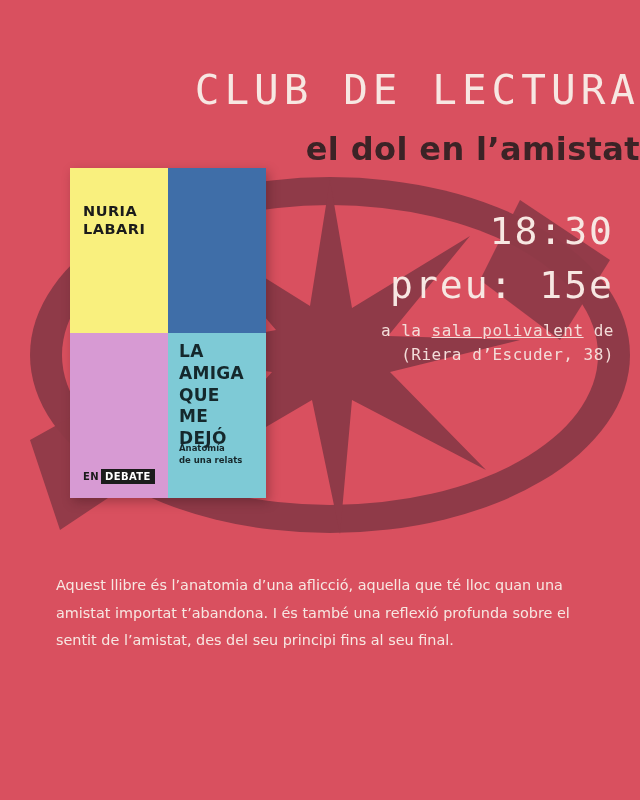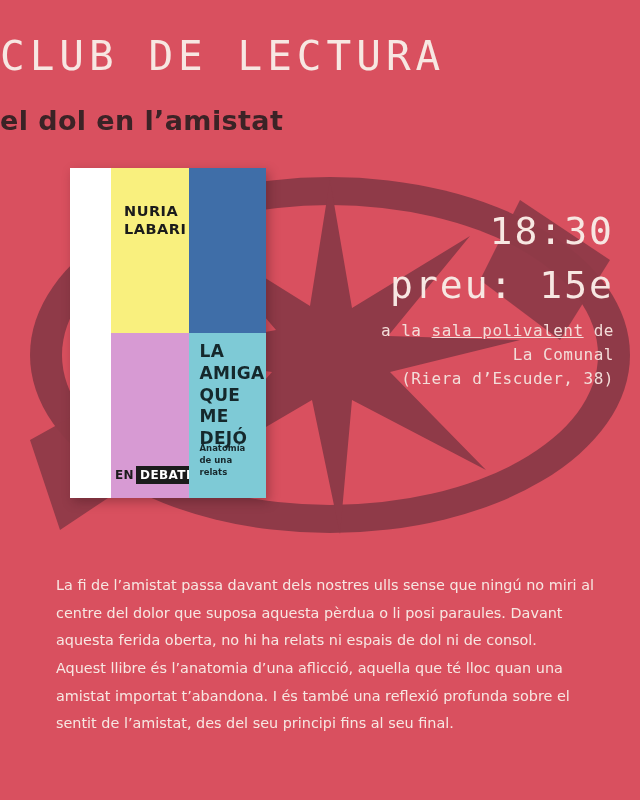--- a/index.html
+++ b/index.html
@@ -22,55 +22,54 @@
     width: 640px;
     height: 430px;
     z-index: 0;
     pointer-events: none;
   }
 
   
   .header {
     position: relative;
     z-index: 3;
-    text-align: left;
-    padding-top: 34px;
+    text-align: right;
+    padding-top: 68px;
   }
   .title-main {
     font-family: "DejaVu Sans Mono", monospace;
     font-size: 41px;
     letter-spacing: 5px;
     color: #f7e7e2;
     font-weight: 400;
     line-height: 1.1;
     white-space: nowrap;
   }
   .title-sub {
-    margin-top: 26px;
-    font-family: "DejaVu Sans", sans-serif;
-    font-size: 27px;
+    margin-top: 17px;
+    font-family: "DejaVu Sans", sans-serif;
+    font-size: 32px;
     font-weight: 700;
     letter-spacing: 0.4px;
     color: #3b2326;
   }
 
   
   .book {
     position: absolute;
     left: 70px;
     top: 168px;
     width: 196px;
     height: 330px;
     z-index: 4;
     box-shadow: 3px 4px 10px rgba(60,20,25,0.35);
     background: #fff;
     display: grid;
     grid-template-columns: 1fr 1fr;
     grid-template-rows: 1fr 1fr;
-    padding-left: 41px;
   }
   .q {
     position: relative;
     overflow: hidden;
   }
   .q-tl { background: #f9f07e; }
   .q-tr { background: #3f6ea8; }
   .q-bl { background: #d79ad3; }
   .q-br { background: #7ecad6; }
 
@@ -104,26 +103,26 @@
     right: 6px;
     font-family: "DejaVu Sans", sans-serif;
     font-weight: 700;
     font-size: 8.5px;
     line-height: 1.4;
     color: #17282c;
     margin-top: 14px;
   }
   .publisher {
     position: absolute;
-    left: 4px;
+    left: 13px;
     bottom: 14px;
     display: flex;
     align-items: stretch;
     font-family: "DejaVu Sans", sans-serif;
-    font-size: 12px;
+    font-size: 10px;
     font-weight: 700;
     letter-spacing: 0.4px;
   }
   .publisher .en {
     color: #1b1b1b;
     padding: 2px 2px 2px 0;
   }
   .publisher .debate {
     background: #1b1b1b;
     color: #fff;
@@ -223,21 +222,19 @@
   </div>
 </div>
 
 <div class="info">
   <div class="big">18:30</div>
   <div class="big">preu: 15e</div>
   <div class="place">
     <div>
       <span>a la </span><span class="u">sala polivalent</span><span> de</span>
     </div>
-    <div>La Comunal</div>
     <div>(Riera d’Escuder, 38)</div>
   </div>
 </div>
 
 <div class="copy">
-  <p>La fi de l’amistat passa davant dels nostres ulls sense que ningú no miri al centre del dolor que suposa aquesta pèrdua o li posi paraules. Davant aquesta ferida oberta, no hi ha relats ni espais de dol ni de consol.</p>
   <p>Aquest llibre és l’anatomia d’una aflicció, aquella que té lloc quan una amistat importat t’abandona. I és també una reflexió profunda sobre el sentit de l’amistat, des del seu principi fins al seu final.</p>
 </div>
 
 </body></html>

